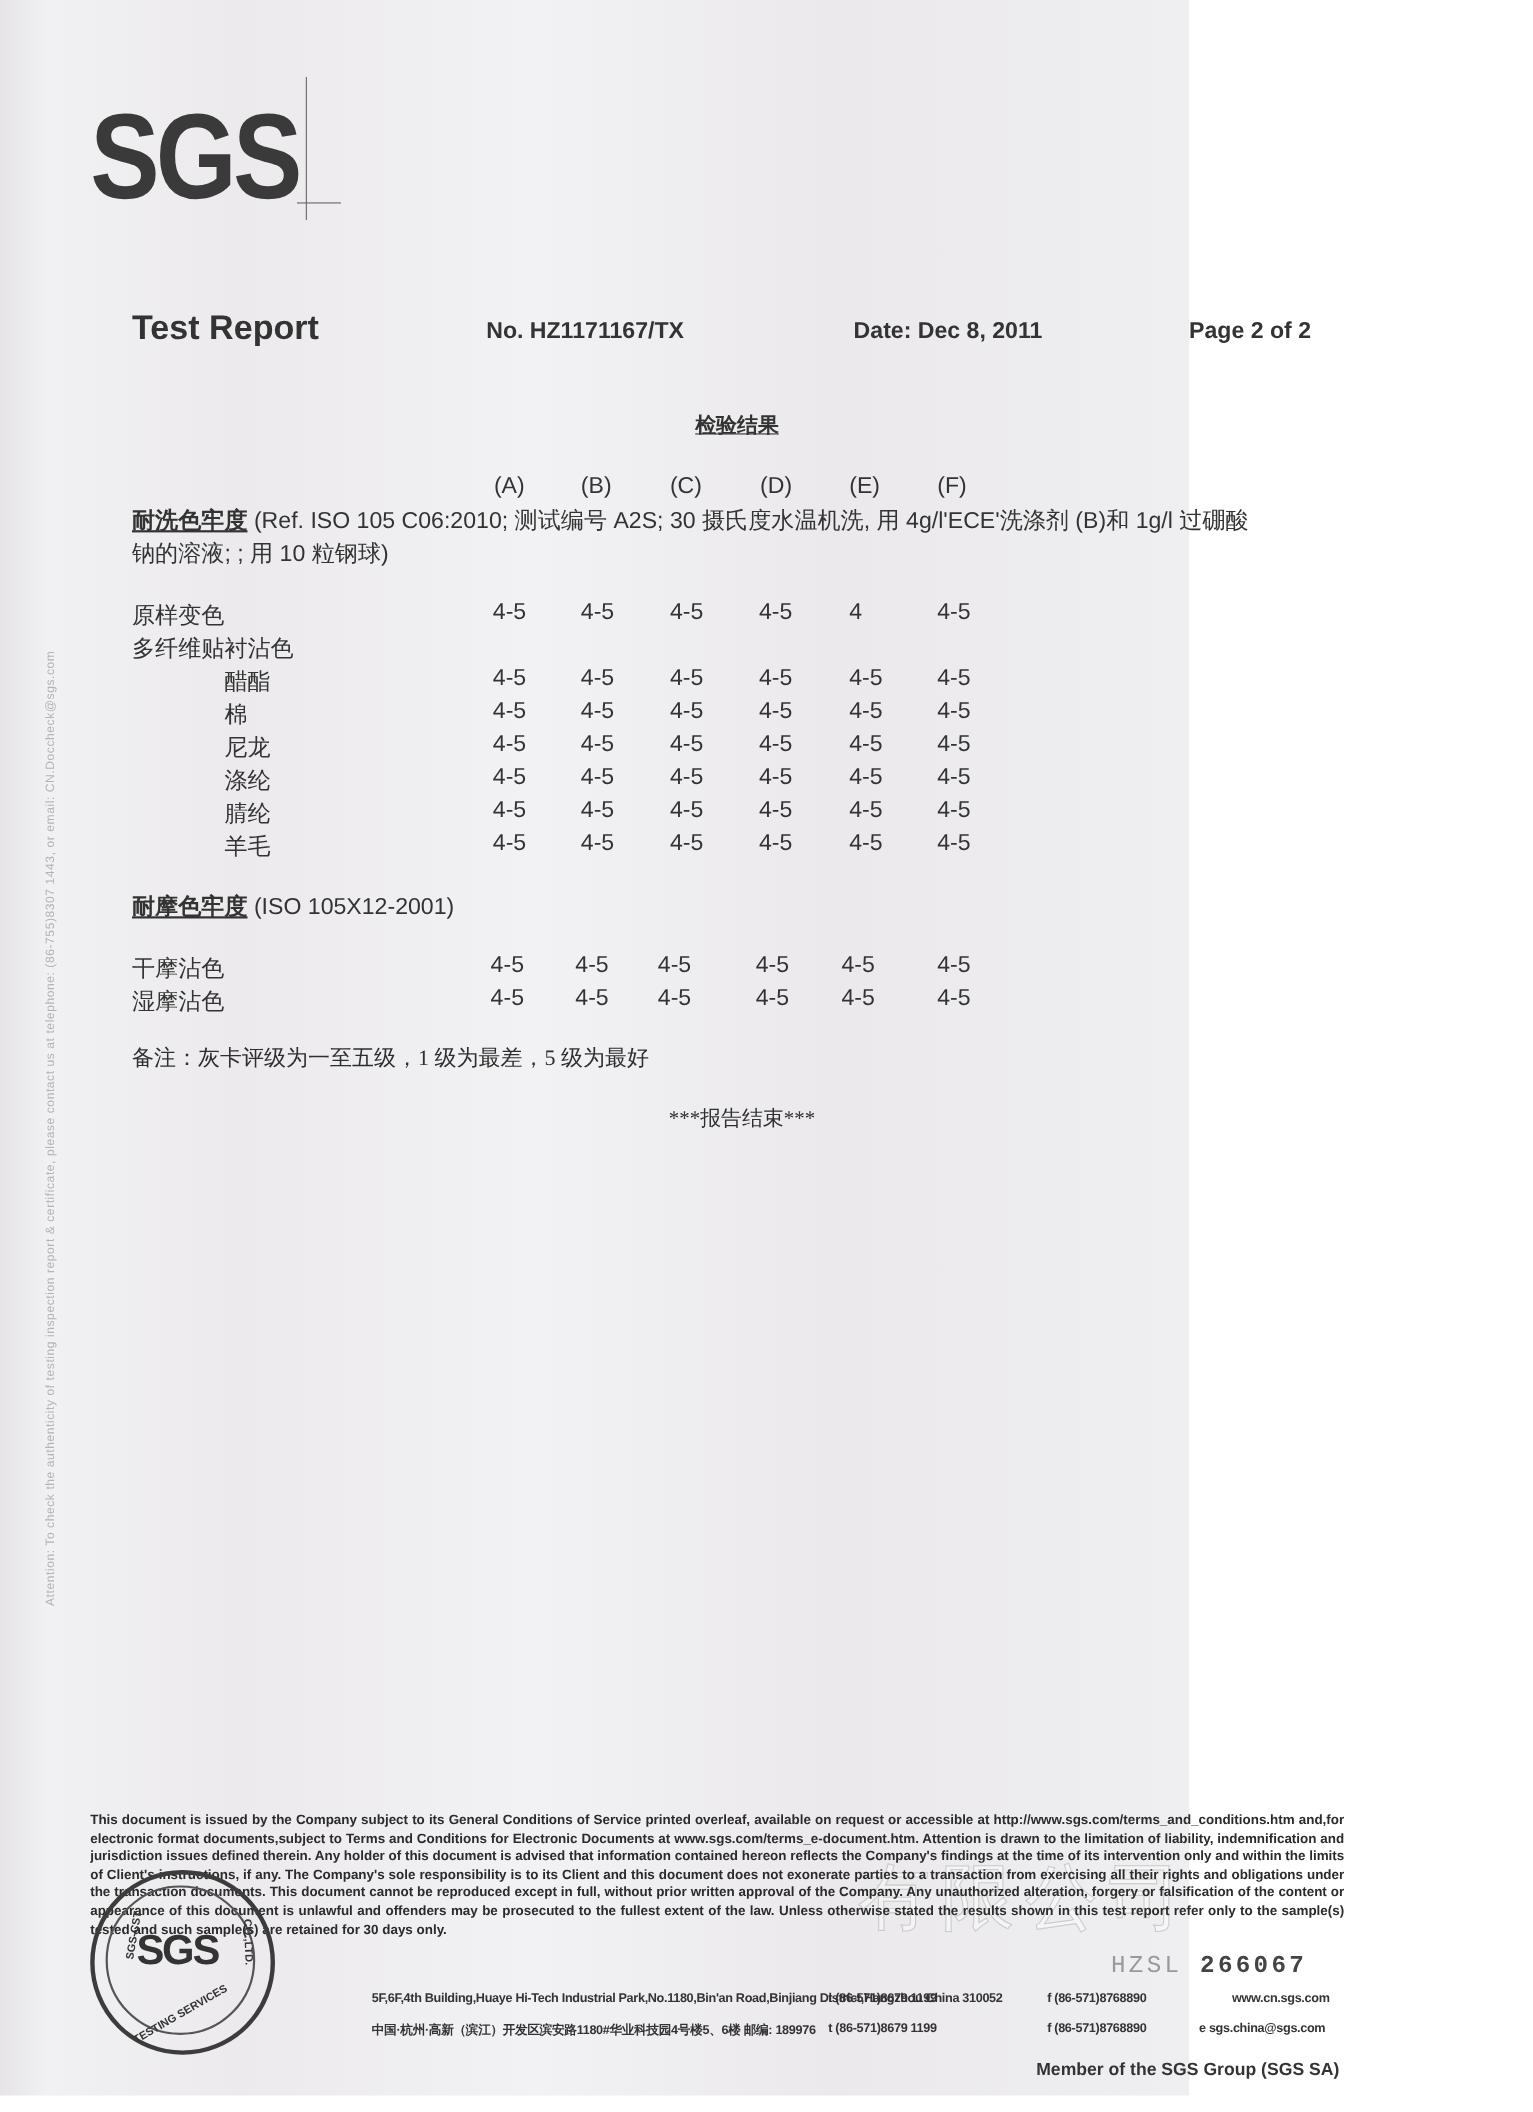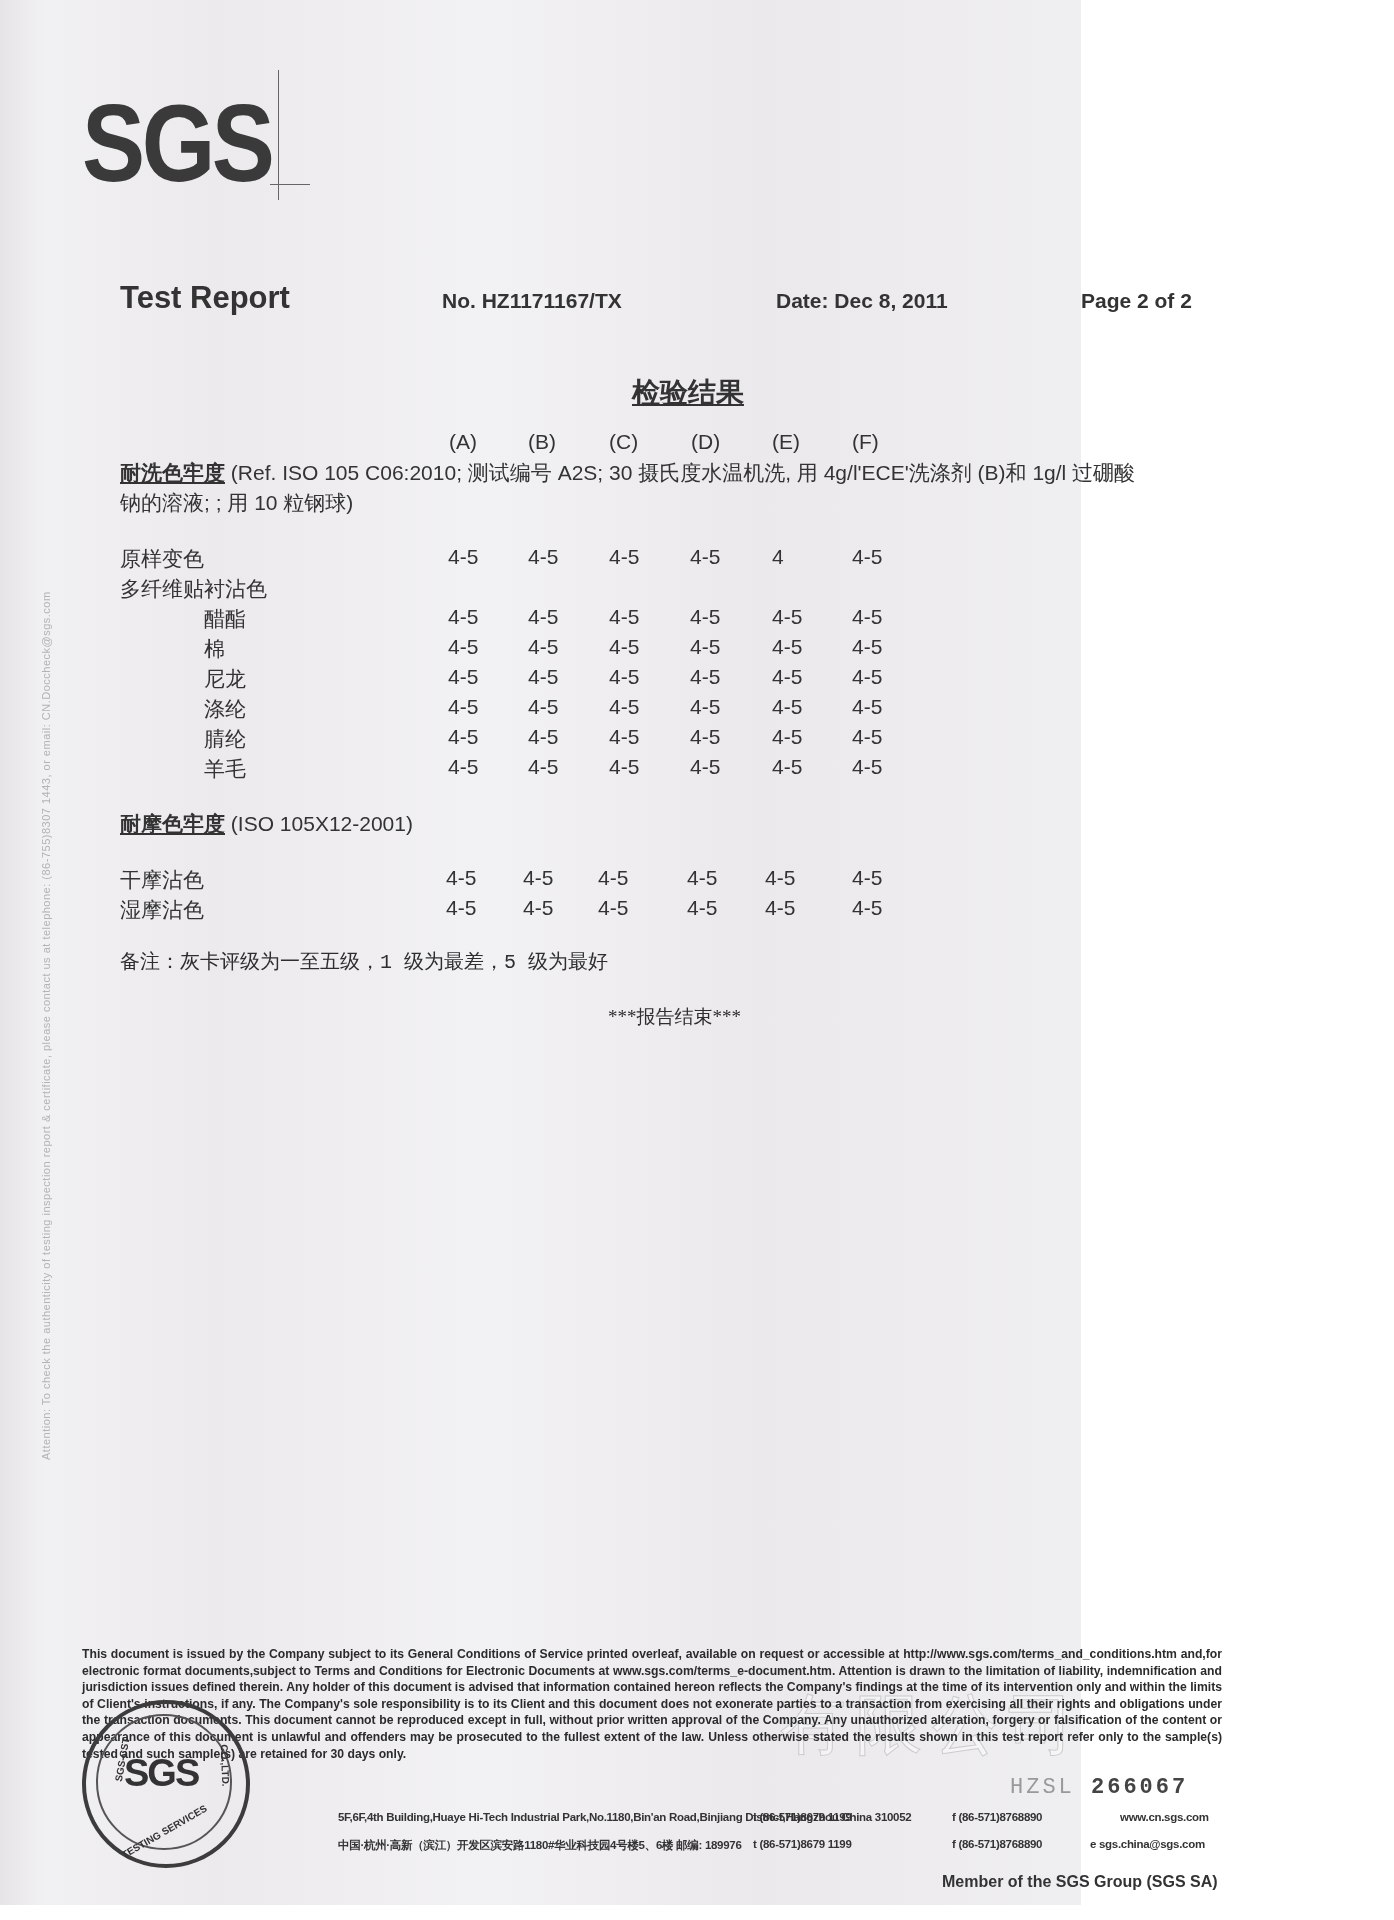--- a/index.html
+++ b/index.html
@@ -10,26 +10,26 @@
   .abs { position:absolute; white-space:nowrap; }
   .logo { left:82px; top:88px; font-family:"Liberation Sans", sans-serif; font-weight:bold;
           font-size:110px; letter-spacing:-4px; color:#3a3a3a; transform:scaleX(0.86); transform-origin:left top; line-height:1; }
   .logo-vline { left:278px; top:70px; width:1px; height:130px; background:#666; }
   .logo-hline { left:270px; top:184px; width:40px; height:1px; background:#666; }
   .hdr { top:282px; font-weight:bold; color:#333; }
   .hdr-title { left:120px; font-size:31px; top:280px; }
   .hdr-no { left:442px; font-size:21px; top:289px; }
   .hdr-date { left:776px; font-size:21px; top:289px; }
   .hdr-page { left:1081px; font-size:21px; top:289px; }
-  .section-title { left:632px; top:374px; font-size:28px; text-decoration:underline; font-weight:bold; color:#333; }
+  .section-title { left:632px; top:374px; font-size:19px; text-decoration:underline; font-weight:bold; color:#333; }
   .col-hdr { top:430px; font-size:21px; }
   .txt { font-size:21px; color:#333; }
   .u { text-decoration:underline; font-weight:bold; }
   .val { font-size:21px; color:#333; }
-  .note { left:120px; top:948px; font-size:20px; font-family:Liberation Mono, monospace; }
+  .note { left:120px; top:948px; font-size:20px; font-family:Liberation Serif, serif; }
   .end { left:608px; top:1004px; font-size:19px; font-family:"Liberation Serif", serif; }
   .side-text { left:40px; top:1460px; font-size:11px; color:#b3b3b3; transform:rotate(-90deg); transform-origin:left top; letter-spacing:0.5px; }
   .disclaimer { left:82px; top:1646px; width:1140px; font-size:12.2px; line-height:16.6px; font-weight:bold;
                 color:#2b2b2b; white-space:normal; text-align:justify; font-family:"Liberation Sans", sans-serif; }
   .disclaimer a { color:#2b2b2b; }
   .stamp { left:82px; top:1700px; width:160px; height:160px; border:4px solid #3c3c3c; border-radius:50%; }
   .stamp-inner { position:absolute; left:10px; top:10px; width:132px; height:132px; border:2px solid #555; border-radius:50%; }
   .stamp-logo { position:absolute; left:38px; top:48px; font-size:38px; font-weight:bold; color:#333; letter-spacing:-2px; }
   .stamp-ring { position:absolute; font-size:10px; font-weight:bold; color:#333; }
   .serial { left:1010px; top:1775px; font-size:22px; font-weight:bold; color:#444; letter-spacing:3px; font-family:"Liberation Mono", monospace; }

